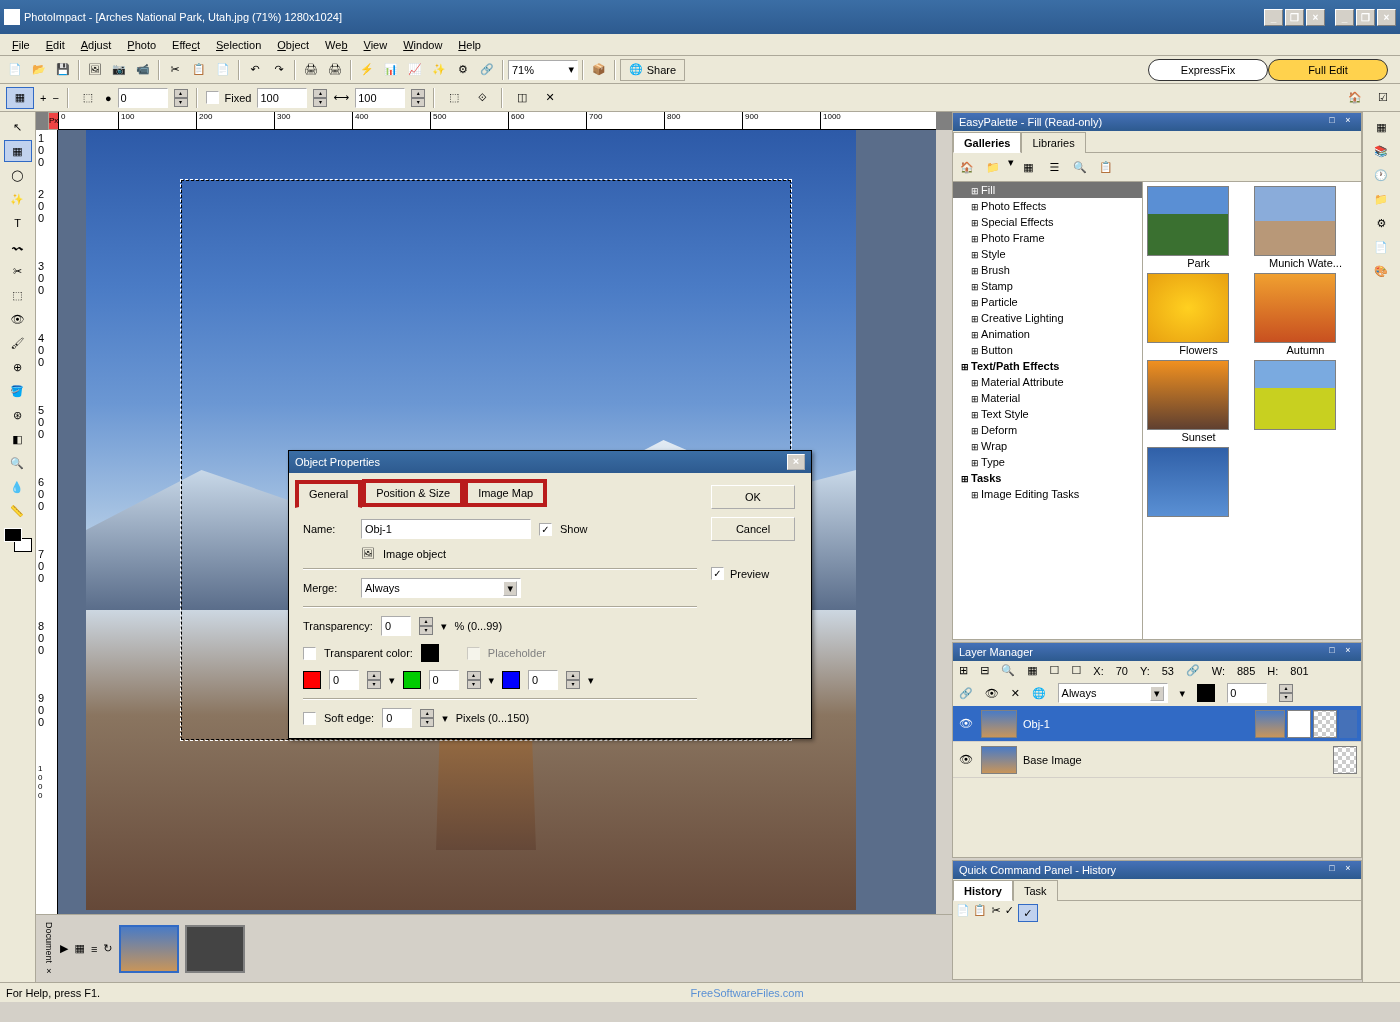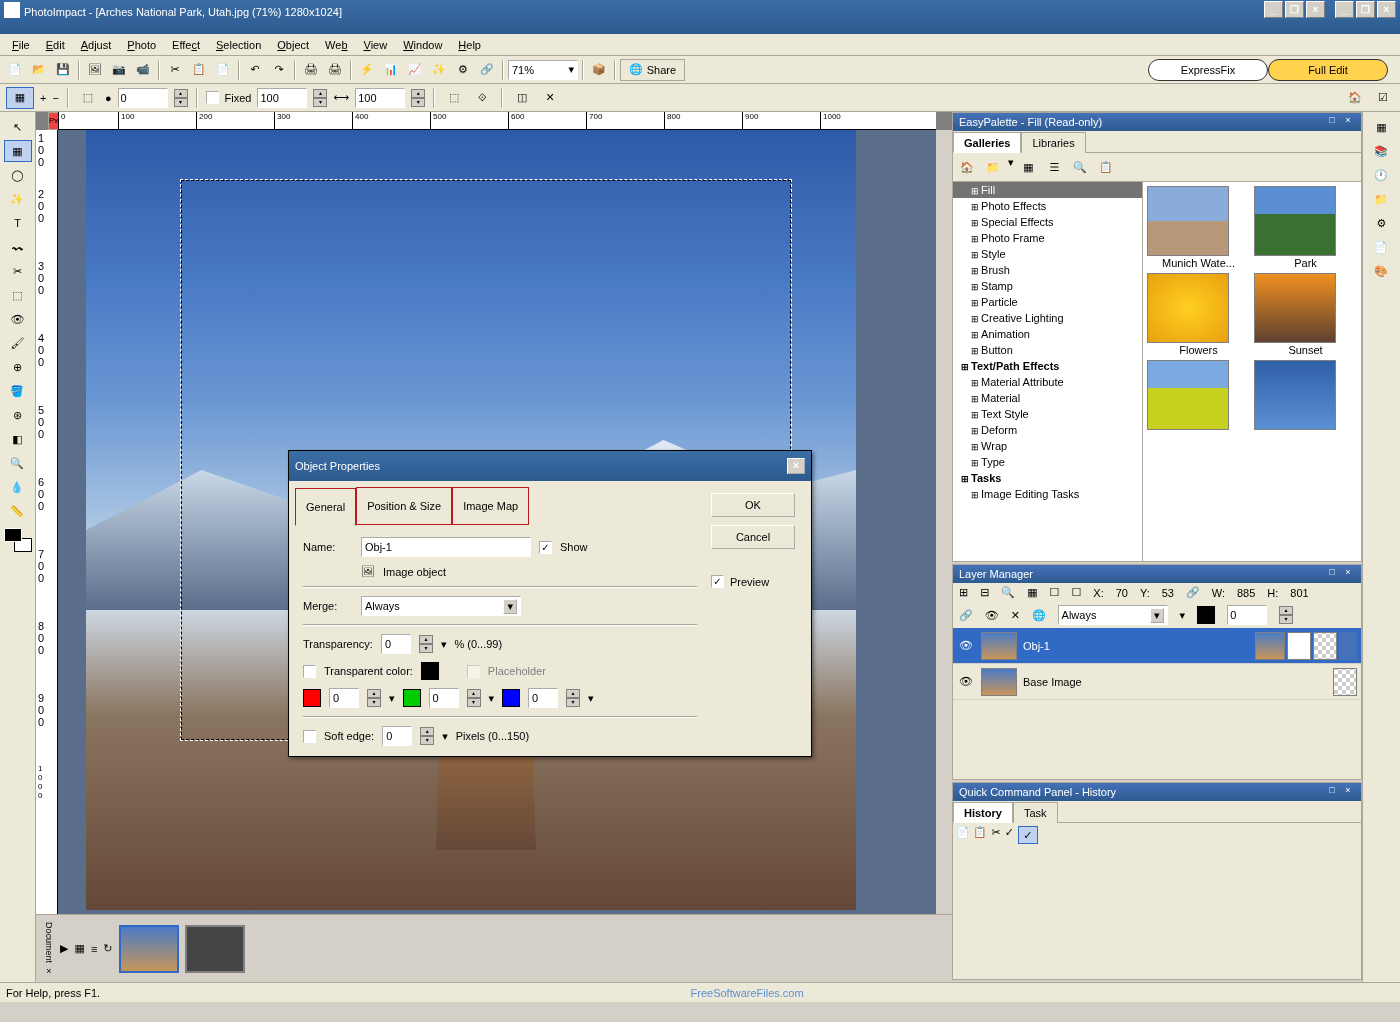--- a/index.html
+++ b/index.html
@@ -1,17 +1,17 @@
 <!DOCTYPE html>
 <html><head>
 <meta charset="utf-8">
 <style>
 *{box-sizing:border-box;margin:0;padding:0;font-family:Tahoma,sans-serif;font-size:11px;user-select:none}
 body{background:#d4d0c8;width:1400px;height:1022px;overflow:hidden;position:relative}
-.titlebar{background:linear-gradient(#3b6ea5,#2d5a8f);color:#fff;height:34px;display:flex;align-items:flex-end;padding:16px 4px}
+.titlebar{background:linear-gradient(#3b6ea5,#2d5a8f);color:#fff;height:34px;display:flex;align-items:center;padding:16px 4px}
 .titlebar .icon{width:16px;height:16px;background:#fff;margin-right:4px}
 .winbtns{margin-left:auto;display:flex;gap:2px}
 .winbtn{width:19px;height:17px;background:#d4d0c8;border:1px solid #fff;border-right-color:#808080;border-bottom-color:#808080;display:flex;align-items:center;justify-content:center;font-family:Arial;font-size:10px;font-weight:bold}
 .menubar{background:#ece9d8;height:22px;display:flex;align-items:center;padding:0 4px;border-bottom:1px solid #aca899}
 .menubar span{padding:3px 8px;cursor:default}
 .menubar span u{text-decoration:underline}
 .toolbar{background:#ece9d8;height:28px;display:flex;align-items:center;padding:0 4px;border-bottom:1px solid #aca899;gap:2px}
 .tbtn{width:22px;height:22px;display:flex;align-items:center;justify-content:center;border:1px solid transparent}
 .sep{width:2px;height:20px;border-left:1px solid #aca899;border-right:1px solid #fff;margin:0 2px}
 .zoom-sel{height:20px;width:70px;border:1px inset #fff;background:#fff;display:flex;align-items:center;padding:0 3px}
@@ -74,25 +74,25 @@
 .lm-info{display:flex;gap:12px;padding:3px 6px;align-items:center}
 .lm-row{display:flex;align-items:center;height:36px;padding:2px 4px;gap:6px;border-bottom:1px solid #d4d0c8}
 .lm-row.sel{background:#316ac5;color:#fff}
 .lm-eye{width:18px;text-align:center}
 .lm-thumb{width:36px;height:28px;background:linear-gradient(#4a7bc5,#c8955a);border:1px solid #808080}
 .hist-body{padding:4px}
 .hist-item{padding:3px 20px}
 .hist-item.sel{background:#1a3a78;color:#fff}
 .statusbar{height:20px;background:#ece9d8;border-top:1px solid #aca899;display:flex;align-items:center;padding:0 6px}
 .dialog{position:absolute;top:450px;left:288px;width:524px;background:#ece9d8;border:1px solid #000;box-shadow:2px 2px 4px rgba(0,0,0,.4);z-index:100}
-.dlg-title{background:linear-gradient(#3b6ea5,#2d5a8f);color:#fff;height:30px;display:flex;align-items:center;padding:0 6px}
+.dlg-title{background:linear-gradient(#3b6ea5,#2d5a8f);color:#fff;height:22px;display:flex;align-items:center;padding:0 6px}
 .dlg-close{margin-left:auto;width:18px;height:16px;background:#d4d0c8;border:1px outset #fff;text-align:center;font-weight:bold;font-family:Arial}
 .dlg-body{padding:6px}
 .dlg-tabs{display:flex;margin-bottom:8px}
-.dtab{padding:12px 10px;border:1px solid #b91c1c;background:#ece9d8}
+.dtab{padding:4px 10px;border:4px solid #b91c1c;background:#ece9d8}
 .dtab.active{background:#ece9d8;border-bottom:1px solid #ece9d8;position:relative;top:1px}
 .dlg-row{display:flex;align-items:center;gap:8px;padding:4px 8px}
 .dlg-input{height:20px;border:1px inset #fff;background:#fff;padding:0 3px}
 .dlg-btn{width:84px;height:24px;border:1px outset #fff;background:#ece9d8;text-align:center;line-height:22px}
 .chk{width:13px;height:13px;border:1px inset #fff;background:#fff;display:inline-flex;align-items:center;justify-content:center;font-size:10px}
 .dropdown{height:20px;border:1px inset #fff;background:#fff;display:flex;align-items:center;padding:0 3px}
 .dropdown::after{content:"▾";margin-left:auto;background:#d4d0c8;padding:0 3px;border:1px outset #fff}
 .color-sw{width:18px;height:18px;border:1px solid #000}
 hr{border:none;border-top:1px solid #aca899;border-bottom:1px solid #fff;margin:4px 8px}
 .tick{display:inline-block;position:relative;height:18px;border-left:1px solid #000;font-size:8px;padding-left:2px;vertical-align:top}
@@ -266,21 +266,21 @@
       <span>▦</span>
       <span>≡</span>
       <span>↻</span>
       <div class="thumb"></div>
       <div class="thumb t2"></div>
     </div>
   </div>
 
   <div class="panels">
 
-    <div class="panel" style="height:450px">
+    <div class="panel" style="height:528px">
       <div class="panel-title">
           <span>EasyPalette - Fill (Read-only)</span>
           <div class="pbtns">
             <span class="pbtn">□</span>
             <span class="pbtn">×</span>
           </div>
         </div>
       <div class="panel-tabs">
         <div class="ptab active">Galleries</div>
         <div class="ptab">Libraries</div>
@@ -311,23 +311,24 @@
           <div class="tree-item">Material Attribute</div>
           <div class="tree-item">Material</div>
           <div class="tree-item">Text Style</div>
           <div class="tree-item">Deform</div>
           <div class="tree-item">Wrap</div>
           <div class="tree-item">Type</div>
           <div class="tree-item bold">Tasks</div>
           <div class="tree-item">Image Editing Tasks</div>
         </div>
         <div class="ep-thumbs">
+          <div class="ep-thumb"><div class="img park"></div><span>Park</span></div>
           <div class="ep-thumb"><div class="img munich"></div><span>Munich Wate...</span></div>
-          <div class="ep-thumb"><div class="img park"></div><span>Park</span></div>
           <div class="ep-thumb"><div class="img flowers"></div><span>Flowers</span></div>
+          <div class="ep-thumb"><div class="img autumn"></div><span>Autumn</span></div>
           <div class="ep-thumb"><div class="img sunset"></div><span>Sunset</span></div>
           <div class="ep-thumb">
               <div class="img field"></div>
             </div>
           <div class="ep-thumb">
               <div class="img jet"></div>
             </div>
         </div>
       </div>
     </div>

